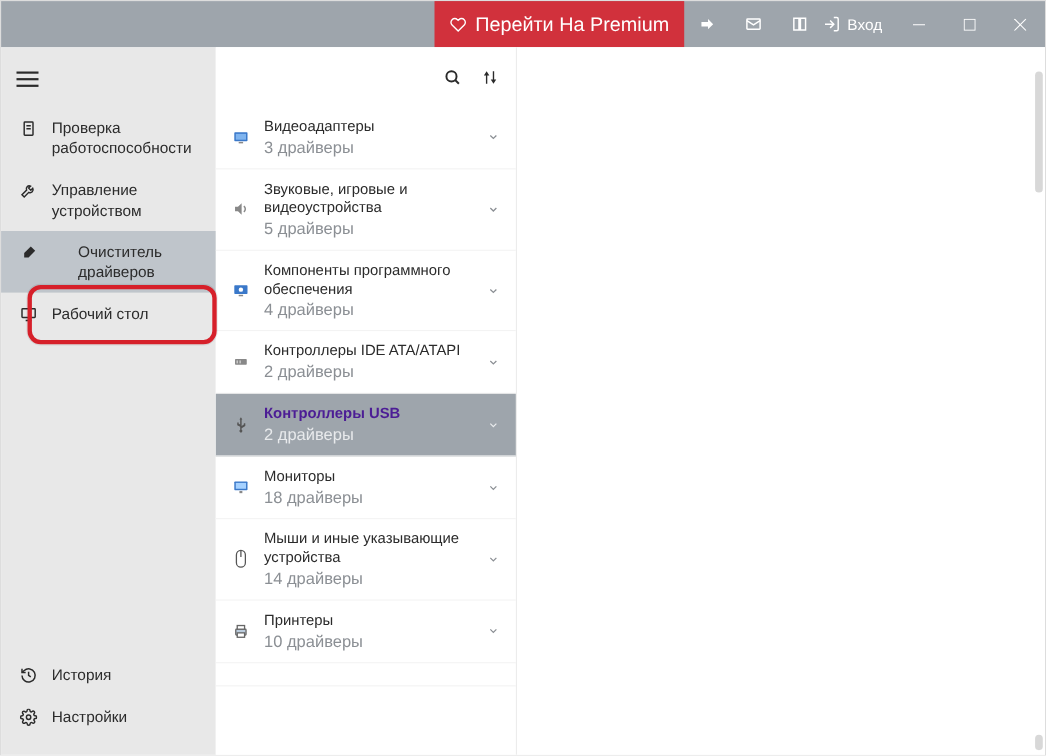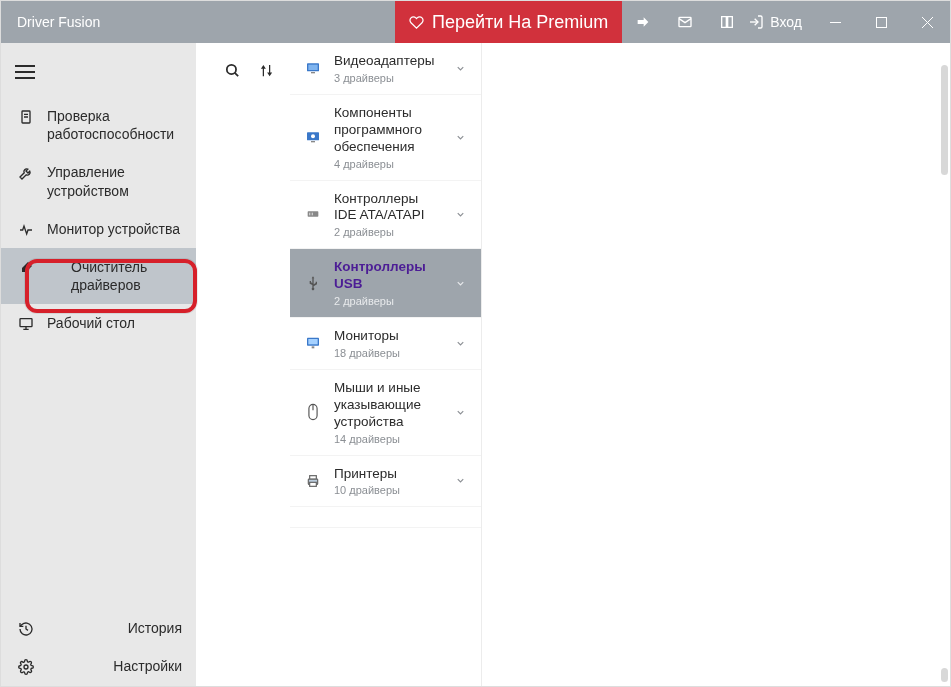--- a/index.html
+++ b/index.html
@@ -20,52 +20,51 @@
 .hamburger div { width: 20px; height: 2px; background: #2b2b2b; margin: 4px 0; }
 
 .nav-list { flex: 1; display: flex; flex-direction: column; }
 .nav-item { display: flex; align-items: flex-start; gap: 12px; padding: 10px 14px 10px 16px; cursor: pointer; font-size: 14px; color: #2b2b2b; line-height: 1.3; }
 .nav-item .ico { width: 18px; flex: 0 0 18px; display: flex; align-items: center; justify-content: center; margin-top: 2px; }
 .nav-item .lbl { flex: 1; word-wrap: break-word; }
 .nav-item.active { background: #bfc5cb; gap: 36px; }
 
 .highlight-ring { position: absolute; left: 24px; top: 258px; width: 172px; height: 54px; border: 4px solid #d6202a; border-radius: 12px; pointer-events: none; z-index: 50; box-shadow: 0 0 0 1px rgba(0,0,0,.08); }
 
-.sidebar-bottom { margin-top: auto; padding-bottom: 1px; text-align: right; }
+.sidebar-bottom { margin-top: auto; padding-bottom: 16px; }
 
 .main { flex: 1; background: #fff; display: flex; min-height: 0; }
-.category-col { width: 274px; border-right: 1px solid #ececec; display: flex; flex-direction: row; background: #fff; margin-left: 12px; }
+.category-col { width: 274px; border-right: 1px solid #ececec; display: flex; flex-direction: column; background: #fff; }
 .toolbar { height: 54px; display: flex; align-items: center; justify-content: flex-end; gap: 18px; padding: 0 16px; }
 .tool-ico { cursor: pointer; color: #2b2b2b; }
 
 .cat-list { flex: 1; overflow: hidden; }
 .cat-item { display: flex; align-items: center; gap: 12px; padding: 10px 12px 10px 14px; border-bottom: 1px solid #f3f3f3; cursor: pointer; position: relative; }
 .cat-item .dev-ico { width: 18px; flex: 0 0 18px; display: flex; align-items: center; justify-content: center; }
 .cat-item .txt { flex: 1; min-width: 0; }
 .cat-item .cat-title { font-size: 13.5px; color: #2b2b2b; line-height: 1.25; }
-.cat-item .cat-sub { font-size: 11px; color: #8b8f94; margin-top: 2px; }
+.cat-item .cat-sub { font-size: 15px; color: #8b8f94; margin-top: 2px; }
 .cat-item .chev { flex: 0 0 14px; color: #8b8f94; }
 .cat-item.selected { background: #9ea5ac; }
 .cat-item.selected .cat-title { color: #4c1d95; font-weight: 600; }
 .cat-item.selected .cat-sub { color: #e8eaec; }
 .cat-item.selected .chev { color: #e8eaec; }
 
 .detail { flex: 1; background: #fff; position: relative; }
 .scroll-thumb { position: absolute; right: 2px; top: 22px; width: 7px; height: 110px; background: #d8d8d8; border-radius: 4px; }
 .scroll-thumb-bot { position: absolute; right: 2px; bottom: 4px; width: 7px; height: 14px; background: #d8d8d8; border-radius: 4px; }
 
 svg { display: block; }
 </style>
 </head>
 <body>
 
 <div class="app">
 
   <div class="titlebar">
-    <div class="title">Driver Fusion</div>
     <div class="title-spacer"></div>
 
     <div class="premium-btn">
       <span>
         <svg width="15" height="15" viewBox="0 0 24 24" fill="none" stroke="#fff" stroke-width="2">
             <path d="M20.84 4.61a5.5 5.5 0 0 0-7.78 0L12 5.67l-1.06-1.06a5.5 5.5 0 0 0-7.78 7.78L12 21l8.84-8.61a5.5 5.5 0 0 0 0-7.78z"></path>
           </svg>
       </span>
       <span>Перейти На Premium</span>
     </div>
@@ -136,28 +135,20 @@
 
         <div class="nav-item">
           <span class="ico">
             <svg width="16" height="16" viewBox="0 0 24 24" fill="none" stroke="#2b2b2b" stroke-width="2">
                 <path d="M14.7 6.3a4 4 0 0 0-5.4 5.4L3 18l3 3 6.3-6.3a4 4 0 0 0 5.4-5.4L15 12l-3-3 2.7-2.7z"></path>
               </svg>
           </span>
           <span class="lbl">Управление устройством</span>
         </div>
 
-        <div class="nav-item">
-          <span class="ico">
-            <svg width="16" height="16" viewBox="0 0 24 24" fill="none" stroke="#2b2b2b" stroke-width="2">
-                <path d="M3 12h4l2-6 4 12 2-6h6"></path>
-              </svg>
-          </span>
-          <span class="lbl">Монитор устройства</span>
-        </div>
 
         <div class="nav-item active">
           <span class="ico">
             <svg width="16" height="16" viewBox="0 0 24 24" fill="#2b2b2b">
                 <path d="M15 3l6 6-9 9H6v-6l9-9z"></path>
               </svg>
           </span>
           <span class="lbl">Очиститель драйверов</span>
         </div>
 
@@ -227,20 +218,37 @@
                 <div class="cat-sub">3 драйверы</div>
               </span>
               <span class="chev">
                 <svg width="11" height="11" viewBox="0 0 24 24" fill="none" stroke="currentColor" stroke-width="2.5">
                   <path d="M6 9l6 6 6-6"></path>
                 </svg>
               </span>
             </div>
             <div class="cat-item">
               <span class="dev-ico">
+                <svg width="16" height="16" viewBox="0 0 24 24" fill="#888">
+                  <path d="M4 9v6h4l5 5V4L8 9H4z"></path>
+                  <path d="M16 8a5 5 0 0 1 0 8" fill="none" stroke="#888" stroke-width="2"></path>
+                </svg>
+              </span>
+              <span class="txt">
+                <div class="cat-title">Звуковые, игровые и видеоустройства</div>
+                <div class="cat-sub">5 драйверы</div>
+              </span>
+              <span class="chev">
+                <svg width="11" height="11" viewBox="0 0 24 24" fill="none" stroke="currentColor" stroke-width="2.5">
+                  <path d="M6 9l6 6 6-6"></path>
+                </svg>
+              </span>
+            </div>
+            <div class="cat-item">
+              <span class="dev-ico">
                 <svg width="16" height="16" viewBox="0 0 24 24">
                   <rect x="3" y="5" width="18" height="12" rx="1" fill="#3a78c9"></rect>
                   <circle cx="12" cy="11" r="3" fill="#fff"></circle>
                   <rect x="9" y="18" width="6" height="2" fill="#888"></rect>
                 </svg>
               </span>
               <span class="txt">
                 <div class="cat-title">Компоненты программного обеспечения</div>
                 <div class="cat-sub">4 драйверы</div>
               </span>

